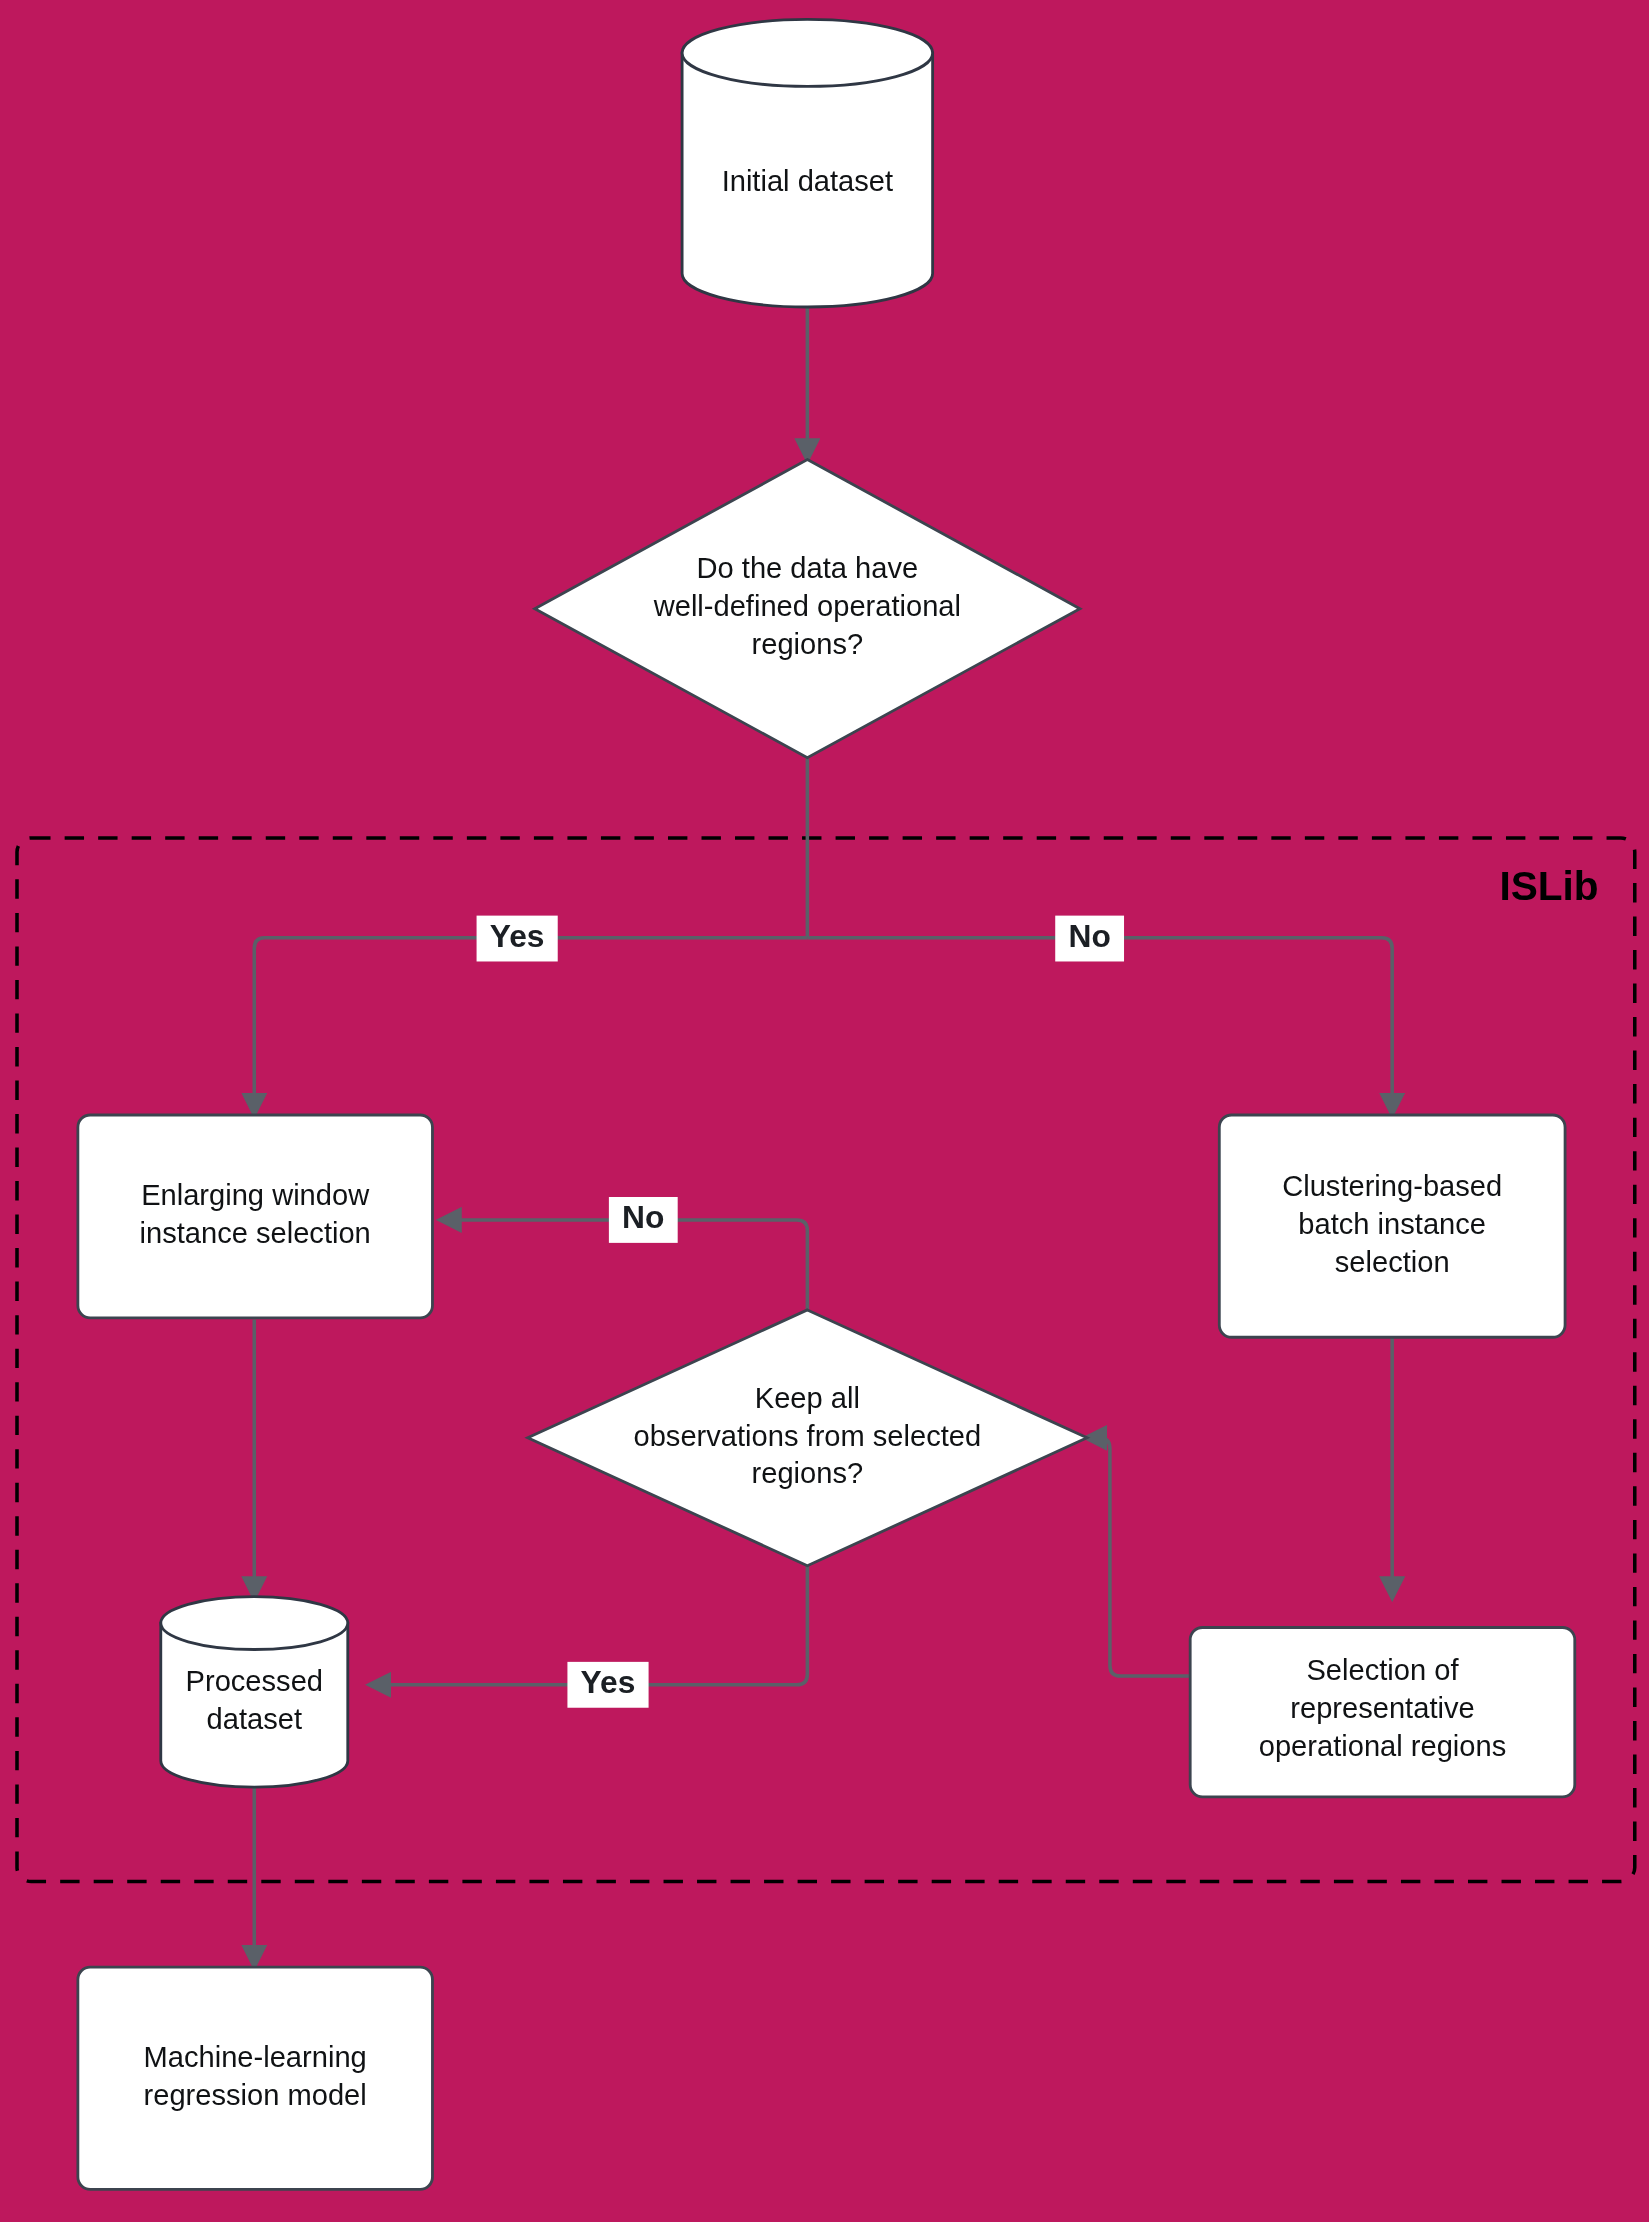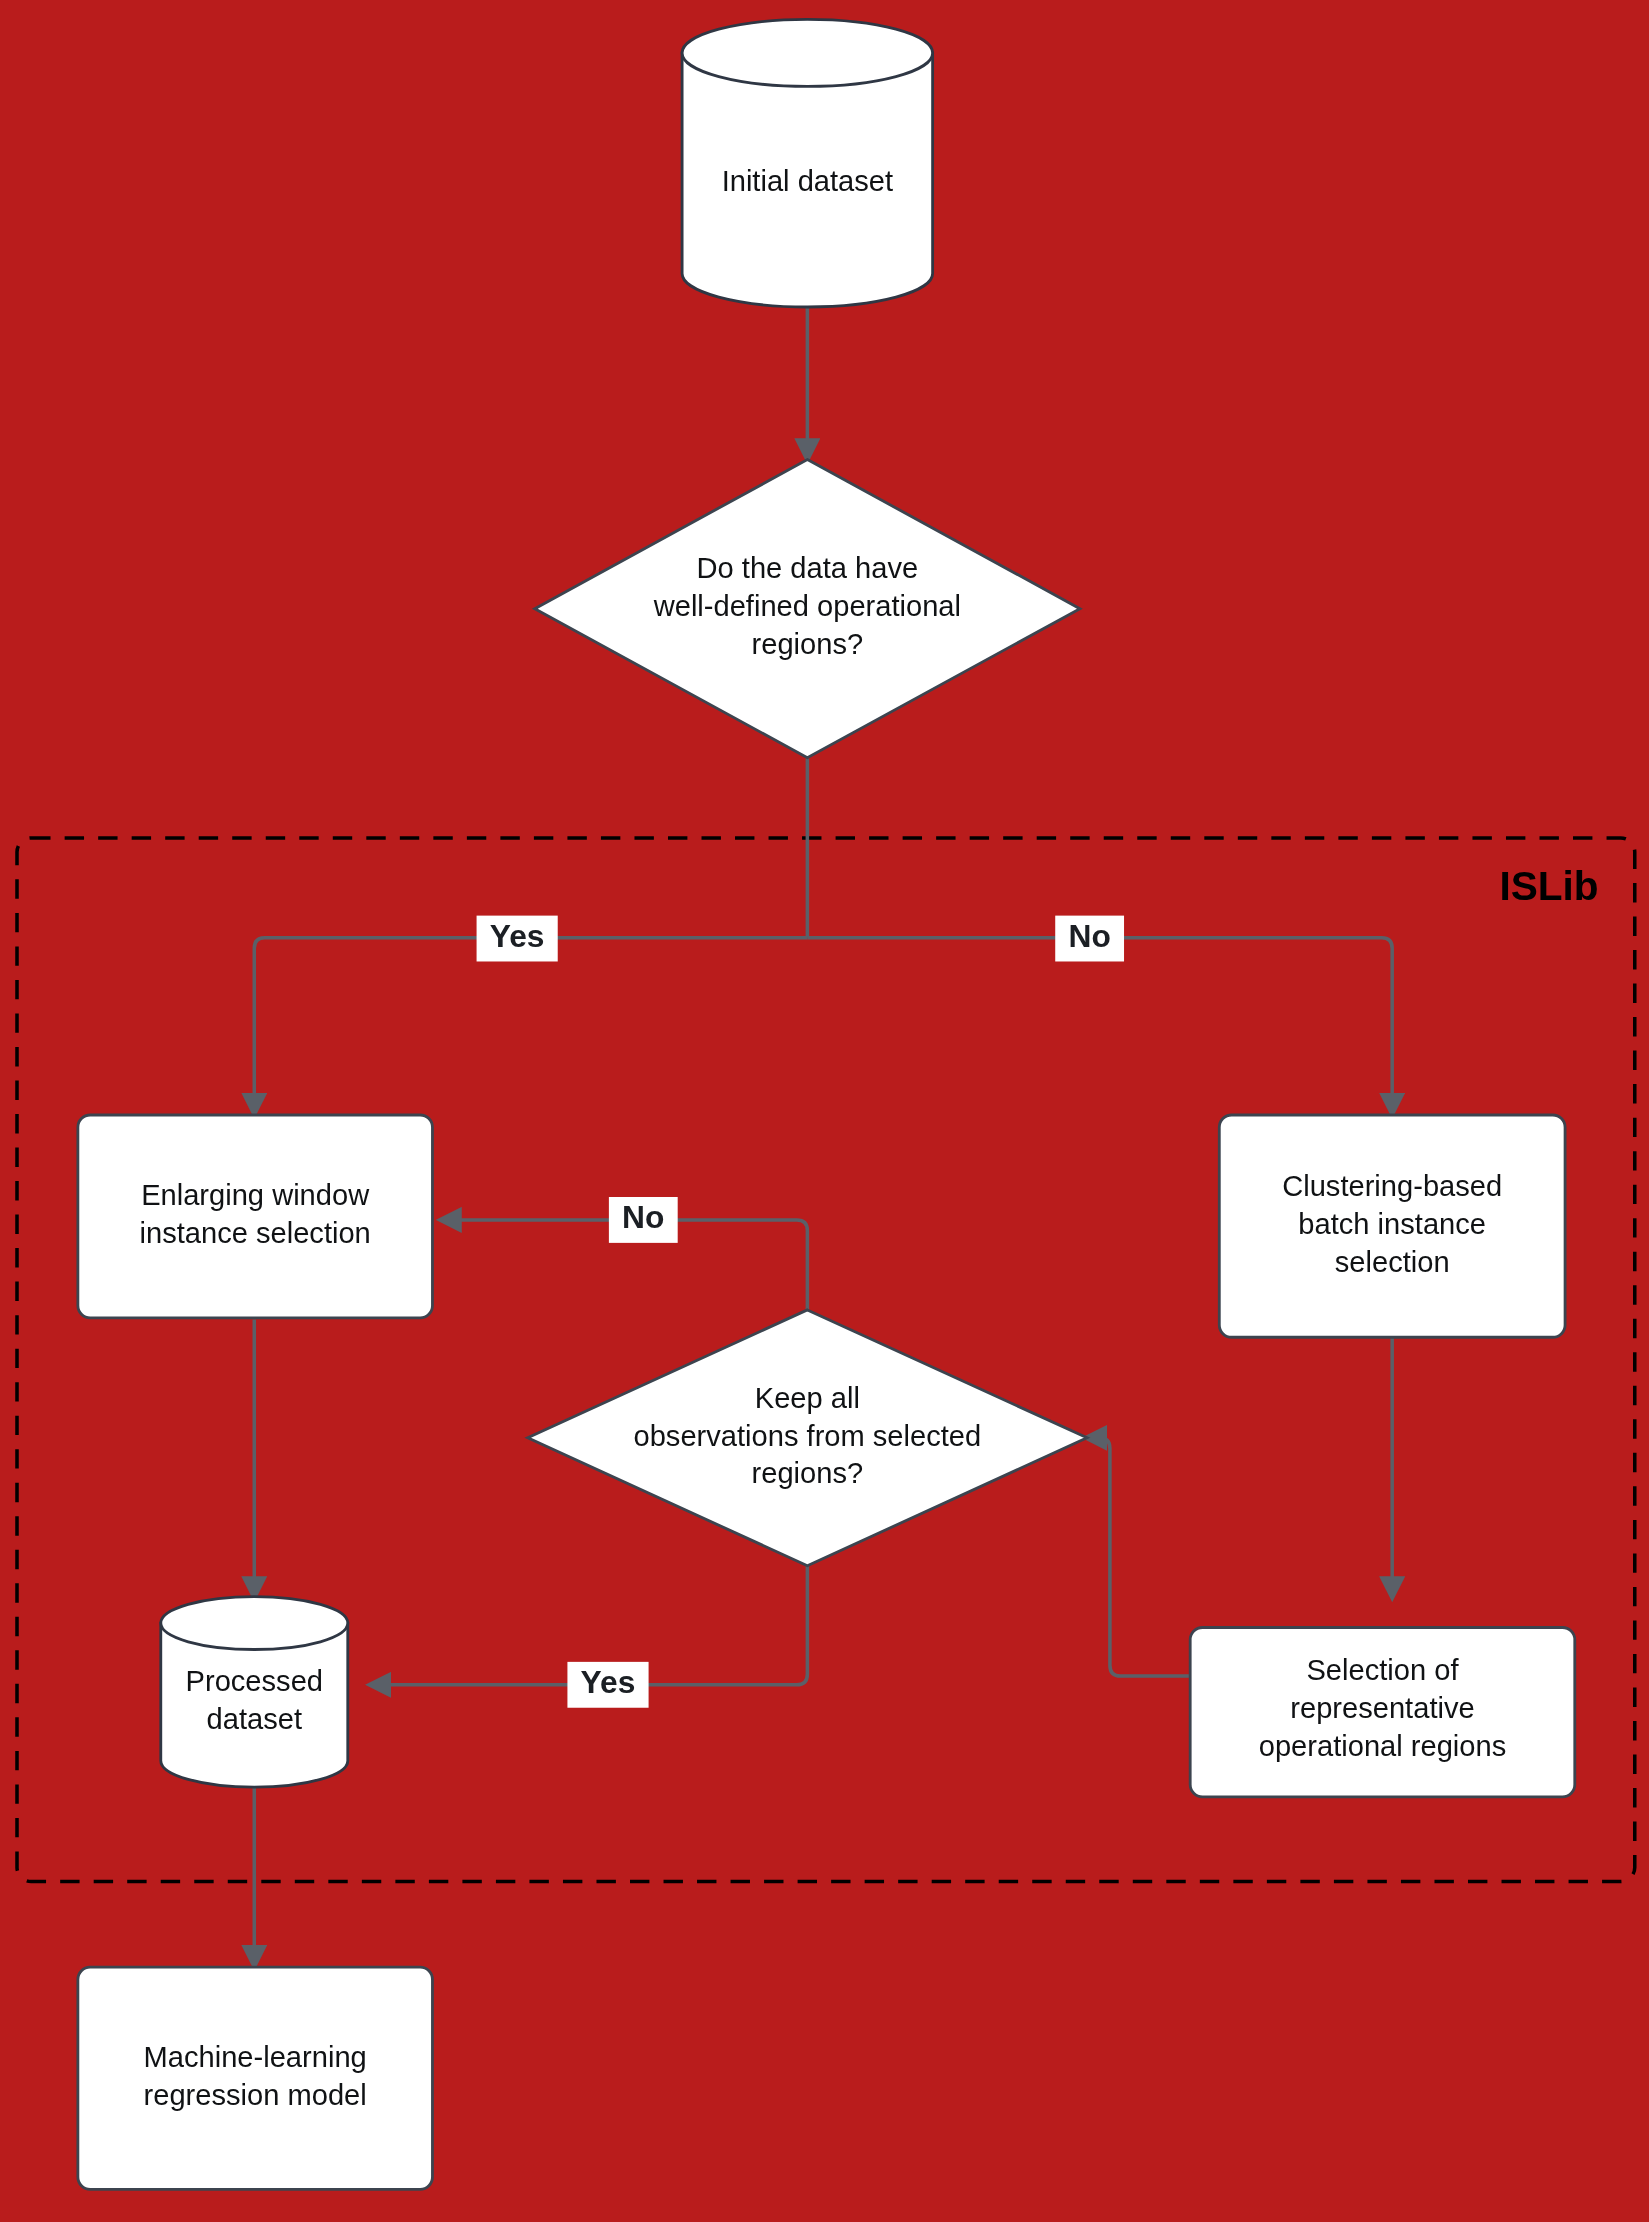--- a/index.html
+++ b/index.html
@@ -8,21 +8,21 @@
     padding: 0;
     background: #ffffff;
   }
   body {
     font-family: "Liberation Sans", sans-serif;
   }
   #canvas-wrap {
     position: relative;
     width: 1650px;
     height: 2222px;
-    background: #b91c1c;
+    background: #be185d;
     overflow: hidden;
   }
   svg#flowchart {
     position: absolute;
     top: 0;
     left: 0;
     width: 1650px;
     height: 2222px;
     display: block;
   }

